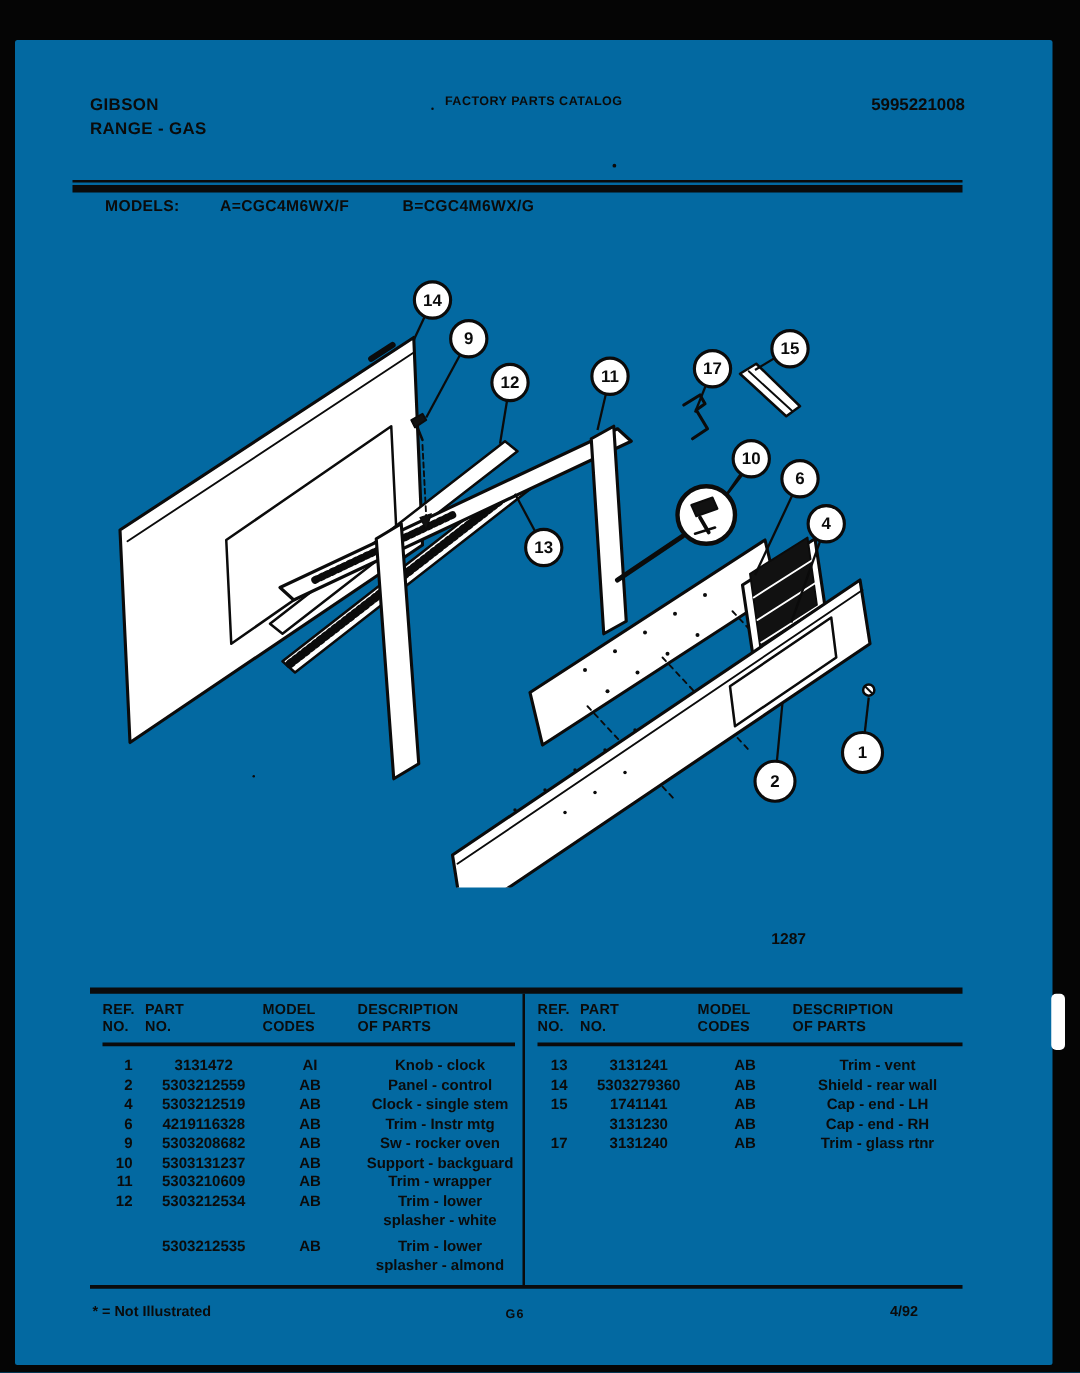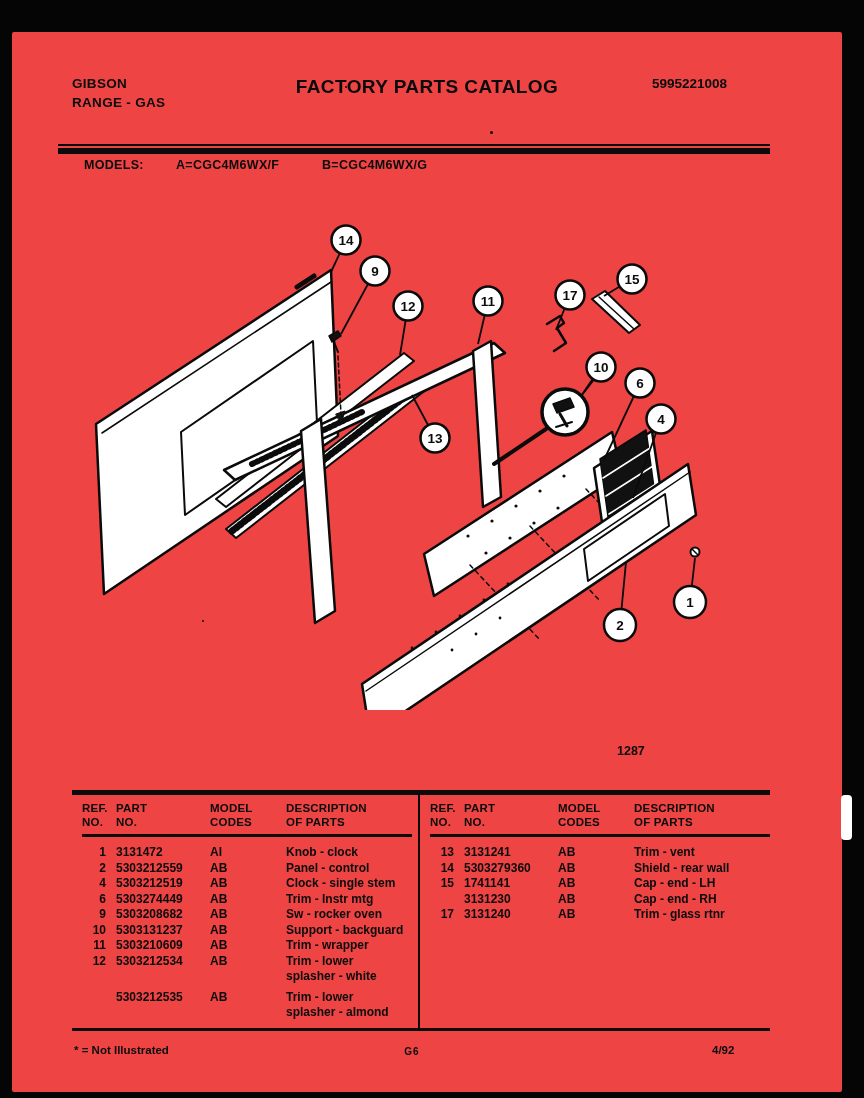--- a/index.html
+++ b/index.html
@@ -2,27 +2,27 @@
 <html><head>
 <meta charset="utf-8">
 <style>
   html,body{margin:0;padding:0;}
   body{
     width:864px;height:1098px;position:relative;background:#050505;overflow:hidden;
     font-family:"Liberation Sans", sans-serif;color:#0b0b0b;
   }
   .page{
     position:absolute;left:12px;top:32px;width:830px;height:1060px;
-    background:#ef4444;border-radius:2px;
+    background:#0369a1;border-radius:2px;
   }
   .abs{position:absolute;}
   
   .brand{left:60px;top:42px;font-size:13.5px;line-height:19px;font-weight:700;letter-spacing:.3px;}
-  .title{left:240px;top:44px;width:350px;text-align:center;font-size:19px;font-weight:700;letter-spacing:.4px;}
-  .docnum{left:640px;top:44px;width:120px;font-size:13.5px;font-weight:700;}
+  .title{left:240px;top:44px;width:350px;text-align:center;font-size:10px;font-weight:700;letter-spacing:.4px;}
+  .docnum{left:640px;top:44px;width:120px;text-align:right;font-size:13.5px;font-weight:700;}
   .rule-thin{left:46px;top:112px;width:712px;height:2px;background:#0b0b0b;}
   .rule-thick{left:46px;top:116px;width:712px;height:6px;background:#0b0b0b;}
   .models{top:126px;font-size:12.5px;font-weight:700;letter-spacing:.3px;padding-left:12px;}
   .models-label{left:60px;}
   .model-a{left:152px;}
   .model-b{left:298px;}
   
   .diagram{left:48px;top:178px;width:710px;height:500px;}
   svg text{font-family:"Liberation Sans",sans-serif;font-weight:700;font-size:13.5px;fill:#0b0b0b;text-anchor:middle;}
   .fig-num{left:605px;top:712px;font-size:12.5px;font-weight:700;}
@@ -37,21 +37,21 @@
   .half-right{flex:1;border-left:2px solid #0b0b0b;padding-left:10px;}
   .thead{
     display:grid;grid-template-columns:34px 94px 76px 1fr;
     padding:6px 0 5px 0;border-bottom:3px solid #0b0b0b;
     font-size:11.5px;font-weight:700;line-height:14px;white-space:pre-line;letter-spacing:.2px;
     margin-right:6px;
   }
   .half-right .thead{margin-right:0;}
   .tbody{padding-top:8px;}
   .prow{display:grid;grid-template-columns:34px 94px 76px 1fr;font-size:12px;font-weight:700;line-height:15.5px;}
-  .pcell{white-space:pre-line;}
+  .pcell{white-space:pre-line;text-align:center;}
   .pcell.c0{text-align:right;padding-right:10px;}
   .half-left .prow:nth-child(9){margin-top:5px;}
   
   .foot-note{left:62px;top:1012px;font-size:11.5px;font-weight:700;}
   .foot-page{left:370px;top:1014px;width:60px;text-align:center;font-size:10px;font-weight:700;letter-spacing:1px;}
   .foot-date{left:700px;top:1012px;width:56px;text-align:left;font-size:11.5px;font-weight:700;}
   
   .speck{position:absolute;background:#0b0b0b;border-radius:50%;}
   .blob{position:absolute;background:#fff;border-radius:4px;}
 </style>
@@ -211,21 +211,21 @@
             <div class="pcell c3">Panel - control</div>
           </div>
           <div class="prow">
             <div class="pcell c0">4</div>
             <div class="pcell c1">5303212519</div>
             <div class="pcell c2">AB</div>
             <div class="pcell c3">Clock - single stem</div>
           </div>
           <div class="prow">
             <div class="pcell c0">6</div>
-            <div class="pcell c1">5303274449</div>
+            <div class="pcell c1">4219116328</div>
             <div class="pcell c2">AB</div>
             <div class="pcell c3">Trim - Instr mtg</div>
           </div>
           <div class="prow">
             <div class="pcell c0">9</div>
             <div class="pcell c1">5303208682</div>
             <div class="pcell c2">AB</div>
             <div class="pcell c3">Sw - rocker oven</div>
           </div>
           <div class="prow">

